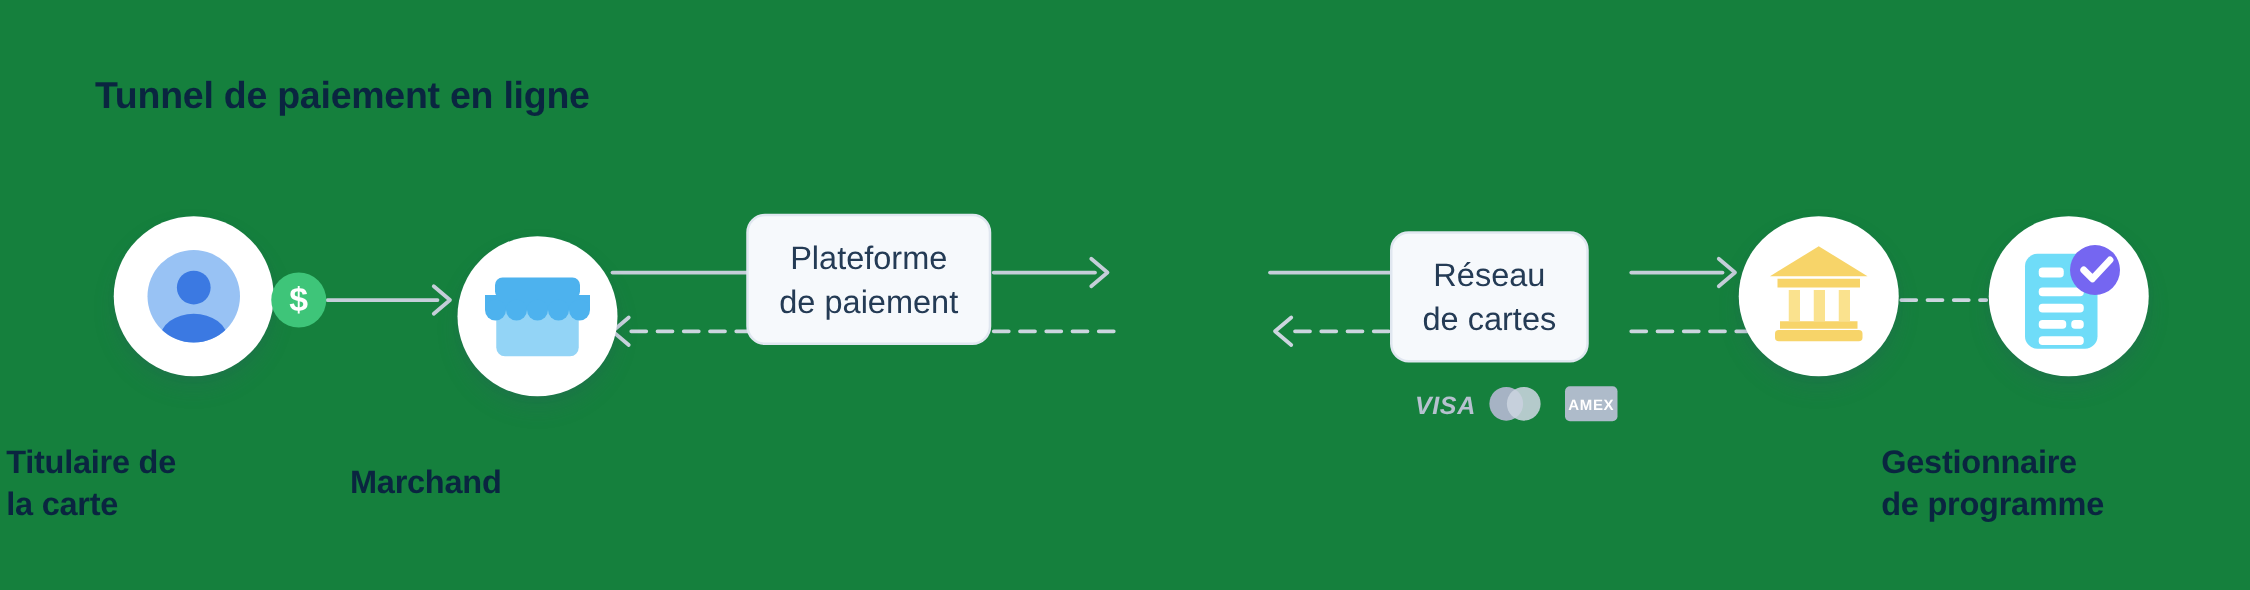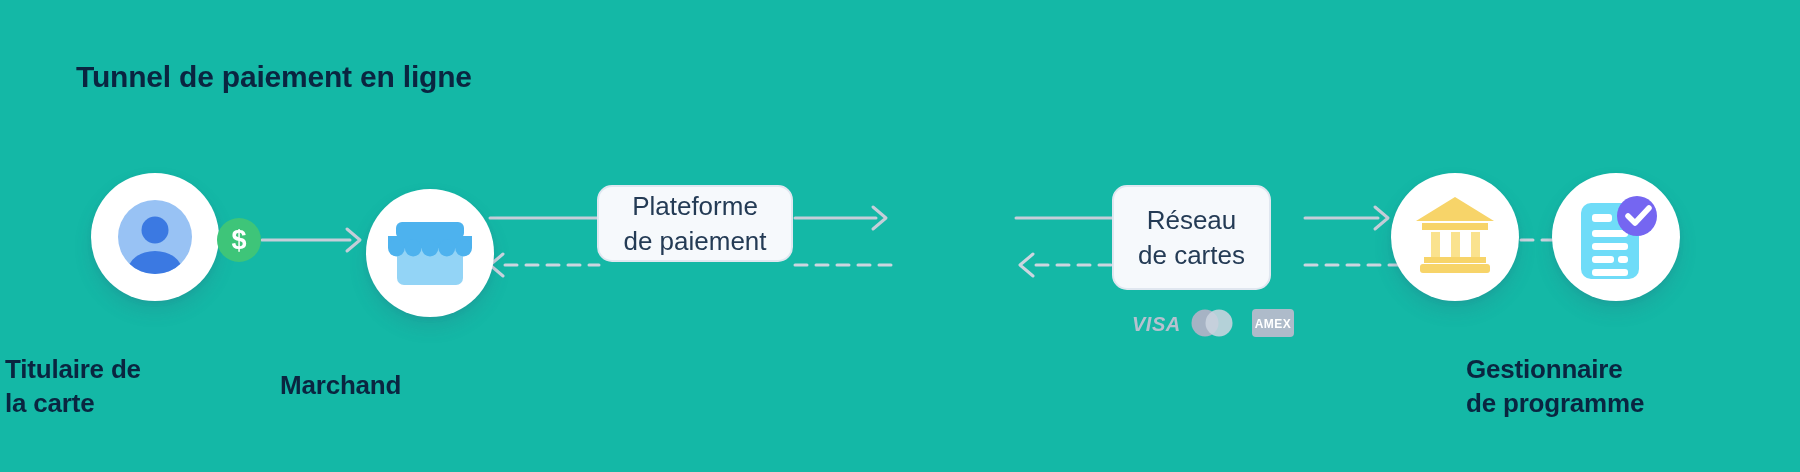--- a/index.html
+++ b/index.html
@@ -1,17 +1,17 @@
 <!DOCTYPE html>
 <html><head>
 <meta charset="utf-8">
 <style>
   html,body{margin:0;padding:0;background:#fff;}
   .canvas{
-    position:relative;width:1800px;height:472px;background:#14b8a6;overflow:hidden;
+    position:relative;width:1800px;height:472px;background:#15803d;overflow:hidden;
     font-family:"Liberation Sans", sans-serif;color:#0a2540;
   }
   .page-title{
     position:absolute;left:76px;top:60px;font-size:30px;font-weight:700;
     letter-spacing:-0.2px;color:#0a2540;white-space:nowrap;
   }
   .node{position:absolute;width:128px;height:128px;}
   .node-circle{
     position:absolute;inset:0;background:#fff;border-radius:50%;
     box-shadow:0 10px 18px rgba(62,82,118,0.16),0 2px 5px rgba(62,82,118,0.10);
@@ -25,21 +25,21 @@
   .money-badge{
     position:absolute;left:217px;top:218px;width:44px;height:44px;border-radius:50%;
     background:#3ec579;color:#fff;font-size:27px;font-weight:700;
     display:flex;align-items:center;justify-content:center;
   }
   .flow-box{
     position:absolute;box-sizing:border-box;background:#f6f9fc;border:2px solid #e0e7f0;
     border-radius:15px;display:flex;align-items:center;justify-content:center;
     text-align:center;font-size:26px;line-height:35px;color:#243b55;white-space:pre-line;
   }
-  .box-platform{left:597px;top:185px;width:196px;height:77px;}
+  .box-platform{left:597px;top:171px;width:196px;height:105px;}
   .box-network{left:1112px;top:185px;width:159px;height:105px;}
   .arrows{position:absolute;left:0;top:0;width:1800px;height:472px;}
   .logos{position:absolute;left:1122px;top:301px;width:180px;height:44px;}
 </style>
 </head>
 <body>
 
 <div class="canvas">
 
   <div class="page-title">Tunnel de paiement en ligne</div>
@@ -129,21 +129,21 @@
       <polygon points="64,24 103,48 25,48" fill="#f7d469"></polygon>
       <rect x="31" y="50" width="66" height="7" fill="#f7d469"></rect>
       <rect x="40" y="59" width="9" height="25" fill="#fae28e"></rect>
       <rect x="60" y="59" width="9" height="25" fill="#fae28e"></rect>
       <rect x="80" y="59" width="9" height="25" fill="#fae28e"></rect>
       <rect x="33" y="84" width="62" height="6" fill="#f7d469"></rect>
       <rect x="29" y="91" width="70" height="9" rx="3" fill="#f7d469"></rect>
     </svg>
   </div>
 
-  <div class="node" style="left:1552px;top:173px;">
+  <div class="node" style="left:1591px;top:173px;">
     <div class="node-circle"></div>
     <svg class="node-icon" viewBox="0 0 128 128">
       <rect x="29" y="30" width="58" height="76" rx="10" fill="#6fdcf8"></rect>
       <rect x="40" y="41" width="20" height="8" rx="3" fill="#ffffff"></rect>
       <rect x="40" y="57" width="36" height="7" rx="3" fill="#ffffff"></rect>
       <rect x="40" y="70" width="36" height="7" rx="3" fill="#ffffff"></rect>
       <rect x="40" y="83" width="22" height="7" rx="3" fill="#ffffff"></rect>
       <rect x="66" y="83" width="10" height="7" rx="3" fill="#ffffff"></rect>
       <rect x="40" y="96" width="36" height="7" rx="3" fill="#ffffff"></rect>
       <circle cx="85" cy="43" r="20" fill="#7566f1"></circle>

